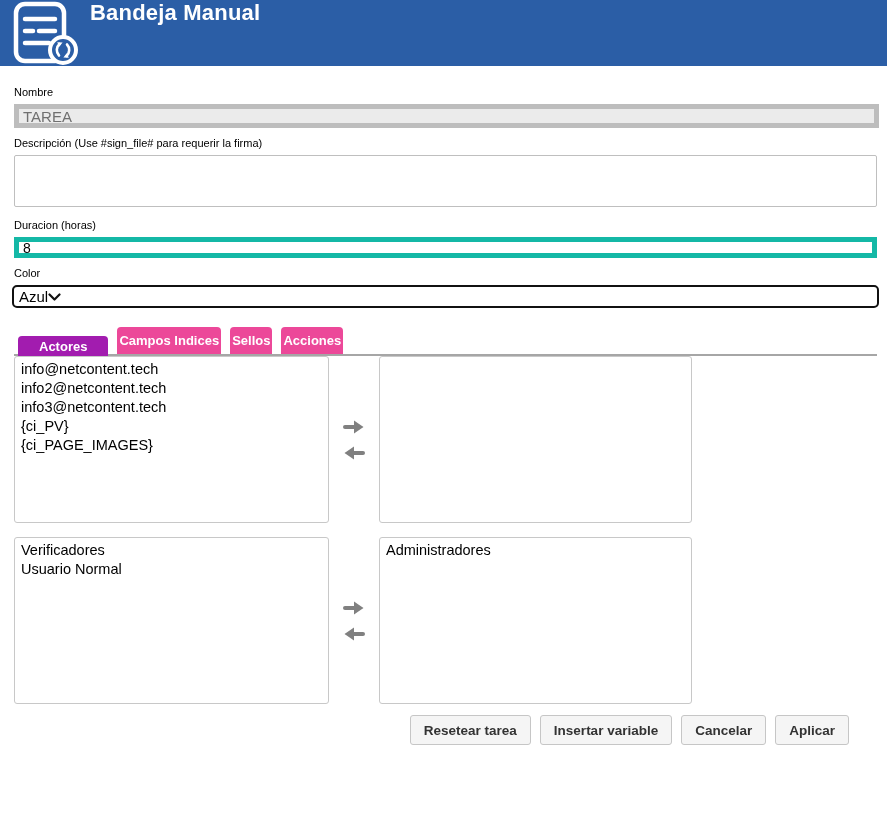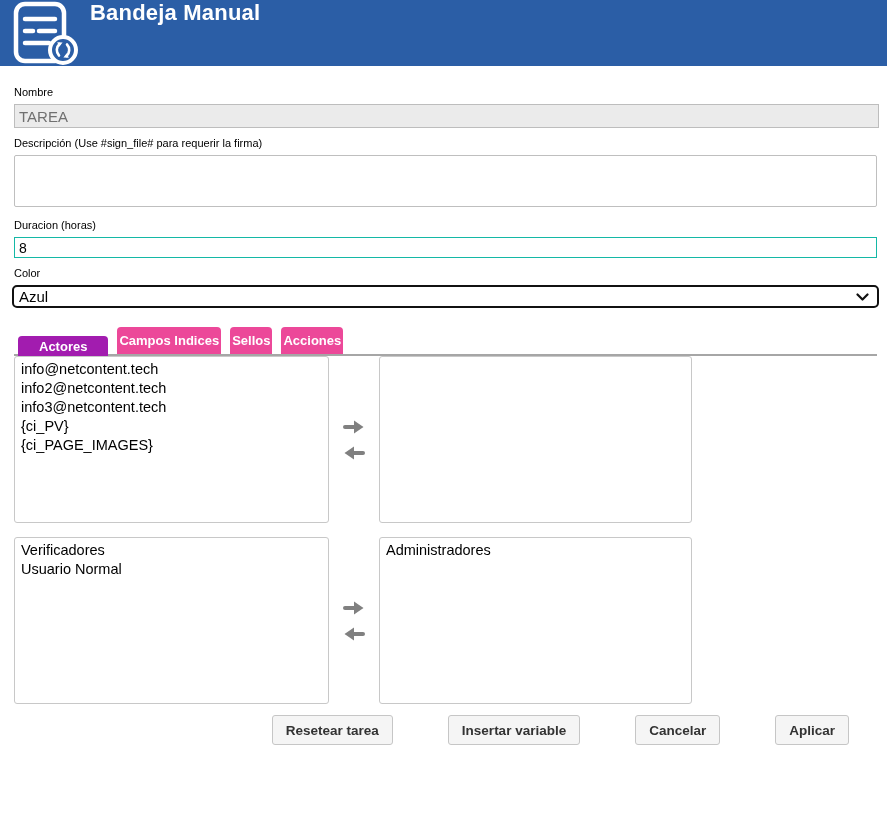--- a/index.html
+++ b/index.html
@@ -6,43 +6,43 @@
   html, body { width: 887px; height: 820px; background: #fff; }
   body { font-family: "Liberation Sans", sans-serif; color: #000; overflow: hidden; }
 
   .header { height: 66px; background: #2b5ea6; position: relative; display: flex; }
   .header-icon { position: absolute; left: 6px; top: 0; width: 74px; height: 66px; }
   .header-title { color: #ffffff; font-size: 22px; font-weight: bold; margin-left: 90px; letter-spacing: 0.2px; }
 
   .main { padding: 17px 10px 0 14px; }
 
   .field-label { font-size: 11px; line-height: 18px; margin-bottom: 3px; }
-  .input { width: 100%; height: 23px; border: 1px solid #14b8a6; font-family: "Liberation Sans", sans-serif; font-size: 15px; padding: 0 4px; background: #fff; color: #000; display: block; }
+  .input { width: 100%; height: 23px; border: 5px solid #14b8a6; font-family: "Liberation Sans", sans-serif; font-size: 15px; padding: 0 4px; background: #fff; color: #000; display: block; }
   .input.disabled { background: #ebebeb; color: #707070; border-color: #bdbdbd; height: 24px; width: calc(100% + 2px); }
   .textarea { width: 100%; height: 52px; border: 1px solid #bfbfbf; border-radius: 2px; resize: none; font-family: "Liberation Sans", sans-serif; font-size: 14px; padding: 3px 5px; display: block; }
   .spacer-sm { height: 6px; }
   .spacer-md { height: 9px; }
 
-  .select-box { width: calc(100% + 4px); margin-left: -2px; height: 23px; border: 2px solid #111; border-radius: 5px; background: #fff; display: flex; align-items: center; justify-content: space-between; padding: 0 8px 0 5px; font-size: 15px; cursor: default; }
+  .select-box { width: calc(100% + 4px); margin-left: -2px; height: 23px; border: 2px solid #111; border-radius: 5px; background: #fff; display: flex; align-items: center; padding: 0 8px 0 5px; font-size: 15px; cursor: default; }
   .select-box .chev { width: 13px; height: 8px; flex: 0 0 auto; }
 
   .tabs { margin-top: 19px; display: flex; gap: 9px; border-bottom: 2px solid #a6a6a6; align-items: flex-end; padding-left: 4px; }
   .tab { height: 27px; border-radius: 4px 4px 0 0; background: #ec4899; color: #fff; font-size: 13px; font-weight: bold; display: flex; align-items: center; padding: 0 2px; cursor: pointer; }
   .tab.active { background: #a21caf; height: 20px; margin-bottom: -2px; position: relative; z-index: 2; padding: 4px 21px; }
 
   .transfer-row { display: flex; align-items: stretch; }
   .transfer-row.first { }
   .transfer-row.second { margin-top: 14px; }
   .listbox { width: 315px; height: 167px; border: 1px solid #c8c8c8; border-radius: 3px; background: #fff; padding: 3px 0; overflow: hidden; }
   .listbox .opt { font-size: 14.5px; line-height: 19px; padding: 0 6px; white-space: nowrap; cursor: default; }
   .arrows { width: 50px; display: flex; flex-direction: column; align-items: center; justify-content: center; gap: 8px; }
   .arrow-btn { width: 24px; height: 18px; display: flex; align-items: center; justify-content: center; cursor: pointer; }
 
   .footer { margin-top: 11px; display: flex; justify-content: flex-end; gap: 9px; padding-right: 28px; }
-  .btn { height: 30px; background: #f5f5f5; border: 1px solid #c6c6c6; border-radius: 3px; color: #333; font-family: "Liberation Sans", sans-serif; font-size: 13.5px; font-weight: bold; padding: 0 13px; cursor: pointer; margin-left: 46px; }
+  .btn { height: 30px; background: #f5f5f5; border: 1px solid #c6c6c6; border-radius: 3px; color: #333; font-family: "Liberation Sans", sans-serif; font-size: 13.5px; font-weight: bold; padding: 0 13px; cursor: pointer; }
 </style>
 </head>
 <body>
 
 <div class="header">
   <svg class="header-icon" viewBox="0 0 74 66" aria-hidden="true">
     <rect x="10" y="4" width="48" height="57" rx="9" fill="none" stroke="#ffffff" stroke-width="4.5"></rect>
     <line x1="19" y1="19" x2="49" y2="19" stroke="#ffffff" stroke-width="4.5" stroke-linecap="round"></line>
     <line x1="19" y1="31" x2="27" y2="31" stroke="#ffffff" stroke-width="4.5" stroke-linecap="round"></line>
     <line x1="33" y1="31" x2="49" y2="31" stroke="#ffffff" stroke-width="4.5" stroke-linecap="round"></line>

